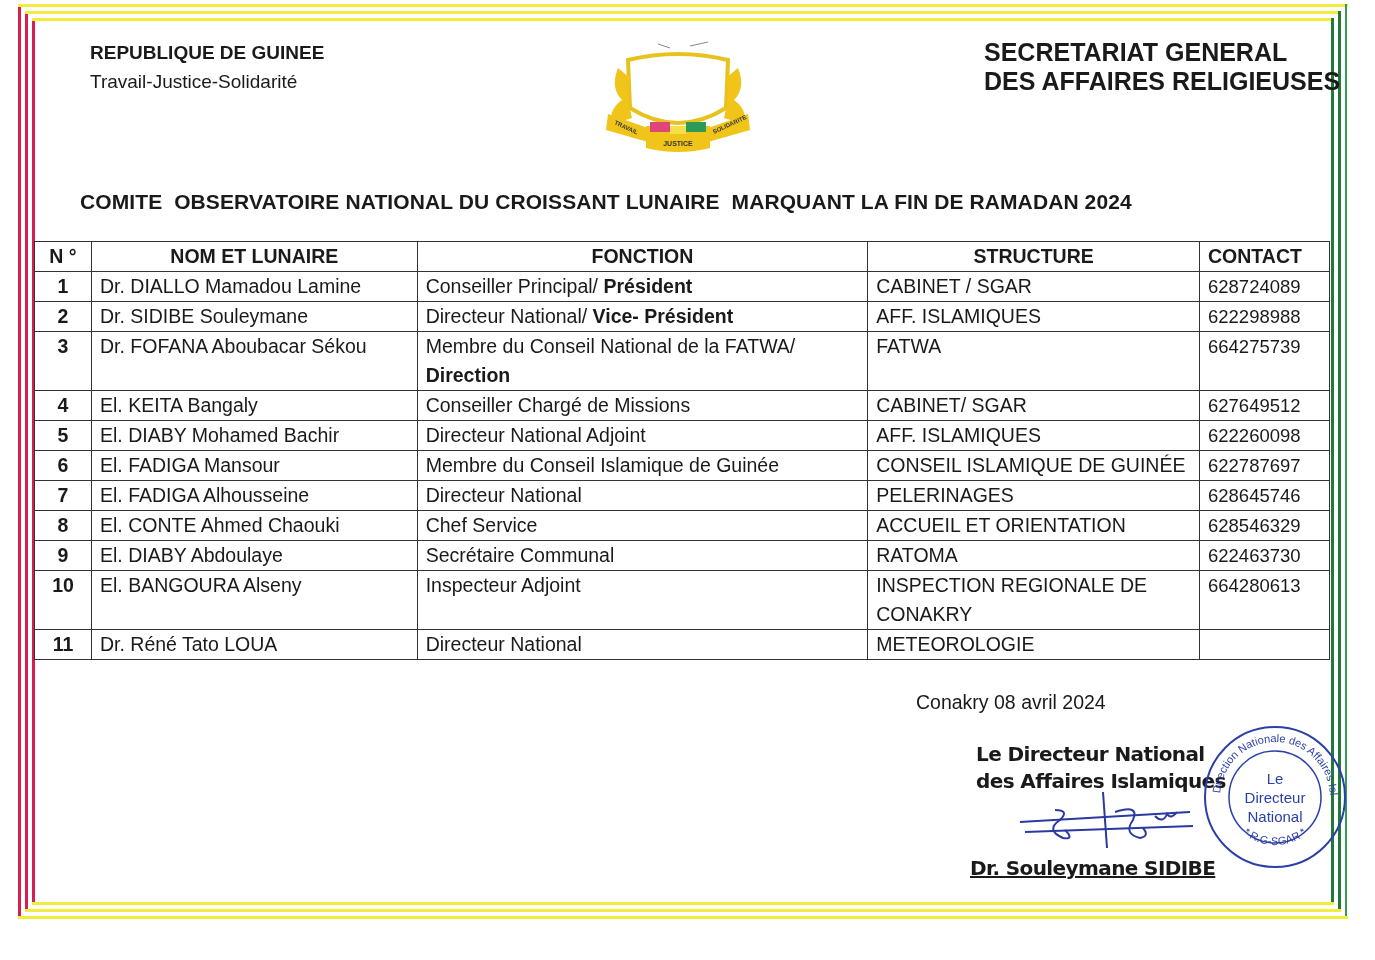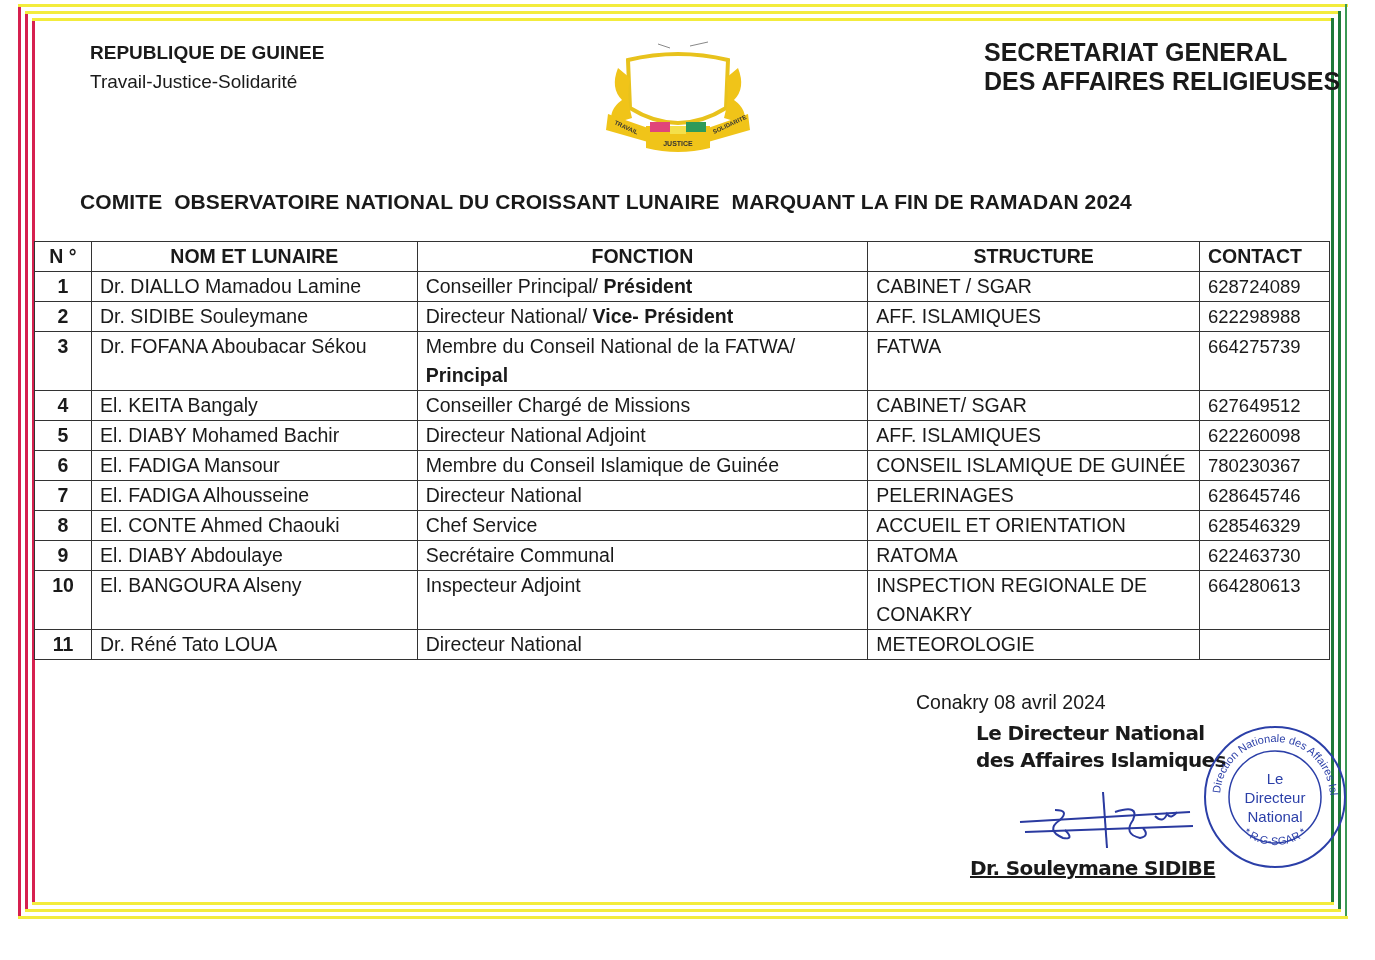--- a/index.html
+++ b/index.html
@@ -21,21 +21,21 @@
 
   table.roster { position: absolute; left: 34px; top: 241px; width: 1296px; border-collapse: collapse; font-size: 19.5px; }
   table.roster th, table.roster td { border: 1.5px solid #333; padding: 0 8px; height: 28px; vertical-align: top; line-height: 29px; }
   table.roster th { font-weight: bold; text-align: center; }
   table.roster th.contact { text-align: left; }
   table.roster td.num { text-align: center; font-weight: bold; }
   table.roster td.contact { font-size: 18.5px; }
   .bold { font-weight: bold; }
 
   .date { position: absolute; left: 916px; top: 683px; font-size: 19.5px; margin-top: 8px; }
-  .sign-title { position: absolute; left: 976px; top: 720px; font-size: 20px; font-weight: bold; line-height: 27px; font-family: "DejaVu Sans", sans-serif; letter-spacing: -0.6px; }
+  .sign-title { position: absolute; left: 976px; top: 741px; font-size: 20px; font-weight: bold; line-height: 27px; font-family: "DejaVu Sans", sans-serif; letter-spacing: -0.6px; }
   .signature { position: absolute; left: 1015px; top: 790px; width: 180px; height: 60px; }
   .signer { position: absolute; left: 970px; top: 856px; font-size: 20px; font-weight: bold; text-decoration: underline; font-family: "DejaVu Sans", sans-serif; letter-spacing: -0.6px; text-align: right; }
   .stamp { position: absolute; left: 1200px; top: 722px; width: 150px; height: 150px; }
 </style>
 </head>
 <body>
 
 <div>
   <div class="border-line red" style="left:18px;top:4px;width:3px;height:912px;"></div>
   <div class="border-line red" style="left:25px;top:11px;width:3px;height:898px;"></div>
@@ -110,21 +110,21 @@
       <tr>
         <td class="num">2</td>
         <td>Dr. SIDIBE    Souleymane</td>
         <td><span>Directeur National/ </span><span class="bold">Vice- Président</span></td>
         <td>AFF. ISLAMIQUES</td>
         <td class="contact">622298988</td>
       </tr>
       <tr>
         <td class="num">3</td>
         <td>Dr. FOFANA  Aboubacar Sékou</td>
-        <td><span>Membre du Conseil National de la FATWA/ </span><span class="bold">Principal</span></td>
+        <td><span>Membre du Conseil National de la FATWA/ </span><span class="bold">Direction</span></td>
         <td>FATWA</td>
         <td class="contact">664275739</td>
       </tr>
       <tr>
         <td class="num">4</td>
         <td>El. KEITA     Bangaly</td>
         <td><span>Conseiller Chargé de Missions</span></td>
         <td>CABINET/ SGAR</td>
         <td class="contact">627649512</td>
       </tr>
@@ -133,21 +133,21 @@
         <td>El. DIABY    Mohamed Bachir</td>
         <td><span>Directeur National Adjoint</span></td>
         <td>AFF. ISLAMIQUES</td>
         <td class="contact">622260098</td>
       </tr>
       <tr>
         <td class="num">6</td>
         <td>El. FADIGA  Mansour</td>
         <td><span>Membre du Conseil Islamique de Guinée</span></td>
         <td>CONSEIL ISLAMIQUE DE GUINÉE</td>
-        <td class="contact">780230367</td>
+        <td class="contact">622787697</td>
       </tr>
       <tr>
         <td class="num">7</td>
         <td>El. FADIGA  Alhousseine</td>
         <td><span>Directeur National</span></td>
         <td>PELERINAGES</td>
         <td class="contact">628645746</td>
       </tr>
       <tr>
         <td class="num">8</td>

